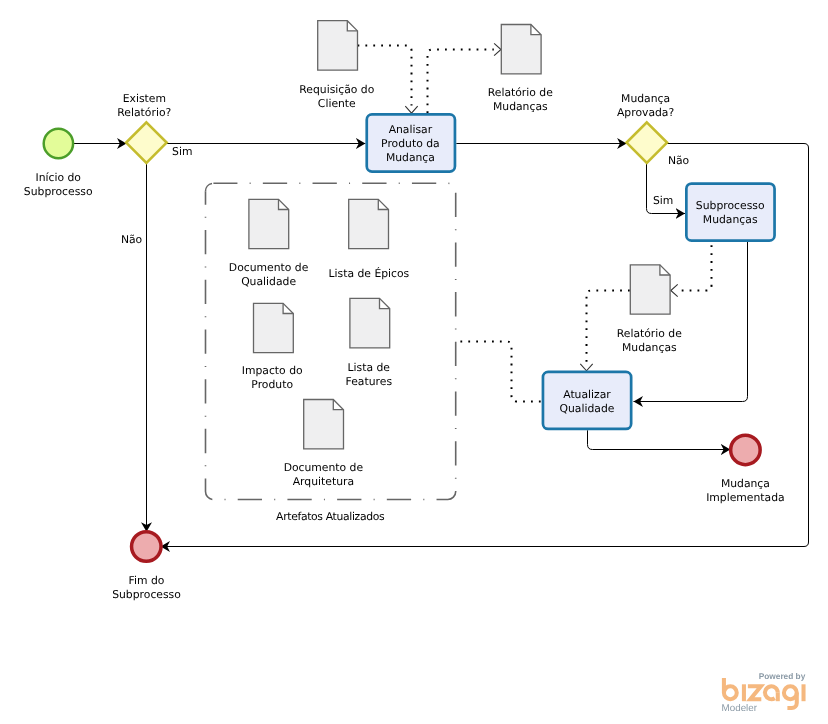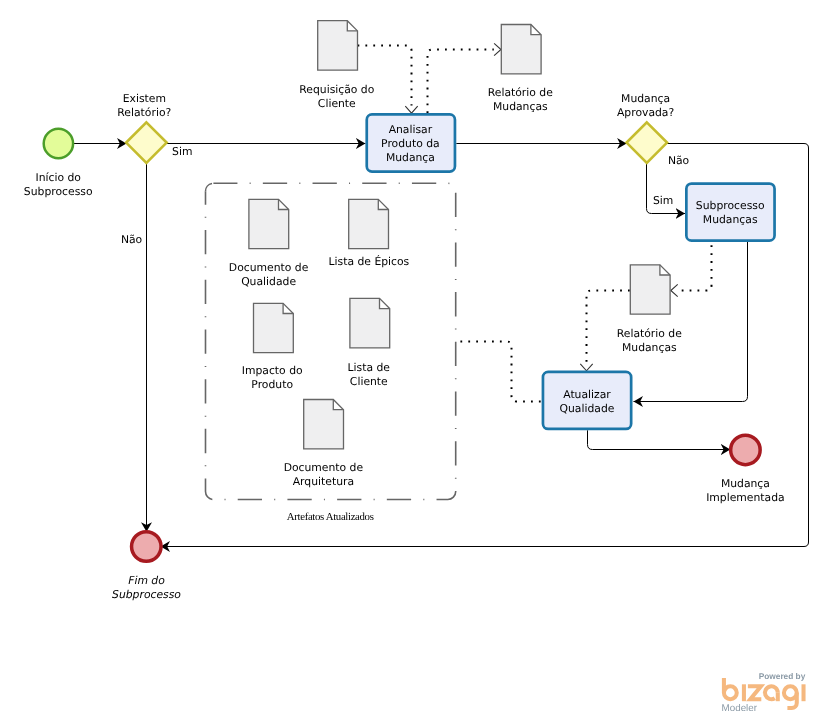--- a/index.html
+++ b/index.html
@@ -102,52 +102,52 @@
       <rect x="366.75" y="114.44999999999999" width="88.2" height="57.099999999999994" rx="5.2" ry="5.2" fill="#e8ecfa" stroke="#1c76a8" stroke-width="2.7"></rect>
       <rect x="686.35" y="183.54999999999998" width="88.2" height="57.099999999999994" rx="5.2" ry="5.2" fill="#e8ecfa" stroke="#1c76a8" stroke-width="2.7"></rect>
       <rect x="542.95" y="371.85" width="88.2" height="57.099999999999994" rx="5.2" ry="5.2" fill="#e8ecfa" stroke="#1c76a8" stroke-width="2.7"></rect>
       <path d="M 146.4 122.35 L 166.65 142.6 L 146.4 162.85 L 126.15 142.6 Z" fill="#fefccc" stroke="#c5bc2e" stroke-width="2.6" stroke-linejoin="miter"></path>
       <path d="M 646.8 122.35 L 667.05 142.6 L 646.8 162.85 L 626.55 142.6 Z" fill="#fefccc" stroke="#c5bc2e" stroke-width="2.6" stroke-linejoin="miter"></path>
       <circle cx="58.4" cy="143.5" r="14.7" fill="#e3fc99" stroke="#4c9e2a" stroke-width="2.5"></circle>
       <circle cx="745.4" cy="449.9" r="14.75" fill="#edacae" stroke="#a71a20" stroke-width="3.5"></circle>
       <circle cx="146.3" cy="546.5" r="14.75" fill="#edacae" stroke="#a71a20" stroke-width="3.5"></circle>
     </svg>
   <div id="labels">
-      <div class="lbl" style="left: 230.2px; top: 509.5px; width: 200px; letter-spacing: -0.34px; font-family: Liberation Serif, serif;">Artefatos Atualizados</div>
+      <div class="lbl" style="left: 230.2px; top: 509.5px; width: 200px; letter-spacing: -0.34px;">Artefatos Atualizados</div>
       <div class="lbl" style="left: 286.8px; top: 82.7px; width: 100px;">Requisição do
 Cliente</div>
       <div class="lbl" style="left: 470.3px; top: 86.4px; width: 100px;">Relatório de
 Mudanças</div>
       <div class="lbl" style="left: 218.6px; top: 260.7px; width: 100px;">Documento de
 Qualidade</div>
-      <div class="lbl" style="left: 318.9px; top: 255px; width: 100px; text-align: center;">Lista de Épicos</div>
+      <div class="lbl" style="left: 318.9px; top: 267px; width: 100px; text-align: center;">Lista de Épicos</div>
       <div class="lbl" style="left: 222.2px; top: 363.9px; width: 100px;">Impacto do
 Produto</div>
       <div class="lbl" style="left: 318.8px; top: 360.5px; width: 100px;">Lista de
-Cliente</div>
+Features</div>
       <div class="lbl" style="left: 273.4px; top: 461.4px; width: 100px;">Documento de
 Arquitetura</div>
       <div class="lbl" style="left: 599.3px; top: 326.8px; width: 100px;">Relatório de
 Mudanças</div>
       <div class="lbl" style="left: 360.4px; top: 123px; width: 100px;">Analisar
 Produto da
 Mudança</div>
       <div class="lbl" style="left: 680.2px; top: 199.4px; width: 100px;">Subprocesso
 Mudanças</div>
       <div class="lbl" style="left: 537px; top: 387.6px; width: 100px;">Atualizar
 Qualidade</div>
       <div class="lbl" style="left: 94.3px; top: 91.5px; width: 100px;">Existem
 Relatório?</div>
       <div class="lbl" style="left: 595.6px; top: 91.5px; width: 100px;">Mudança
 Aprovada?</div>
       <div class="lbl" style="left: 8.2px; top: 170.6px; width: 100px;">Início do
 Subprocesso</div>
       <div class="lbl" style="left: 695.4px; top: 477.4px; width: 100px;">Mudança
 Implementada</div>
-      <div class="lbl" style="left: 96.5px; top: 574.4px; width: 100px; font-style: italic;">Fim do
+      <div class="lbl" style="left: 96.5px; top: 574.4px; width: 100px;">Fim do
 Subprocesso</div>
       <div class="flbl" style="left: 172.1px; top: 144.8px;">Sim</div>
       <div class="flbl" style="left: 120.9px; top: 232.6px;">Não</div>
       <div class="flbl" style="left: 667.9px; top: 154px;">Não</div>
       <div class="flbl" style="left: 653px; top: 193.9px;">Sim</div>
     </div>
   <svg id="brand" width="828" height="724">
       <g>
         <text x="805.3" y="678.9" font-size="8.3" font-weight="bold" font-family="&quot;Liberation Sans&quot;,sans-serif" fill="#8b9aa6" text-anchor="end">Powered by</text>
         <g fill="none" stroke="#f5b87f" stroke-width="4.05" stroke-linecap="butt" stroke-linejoin="miter" aria-label="bizagi">

